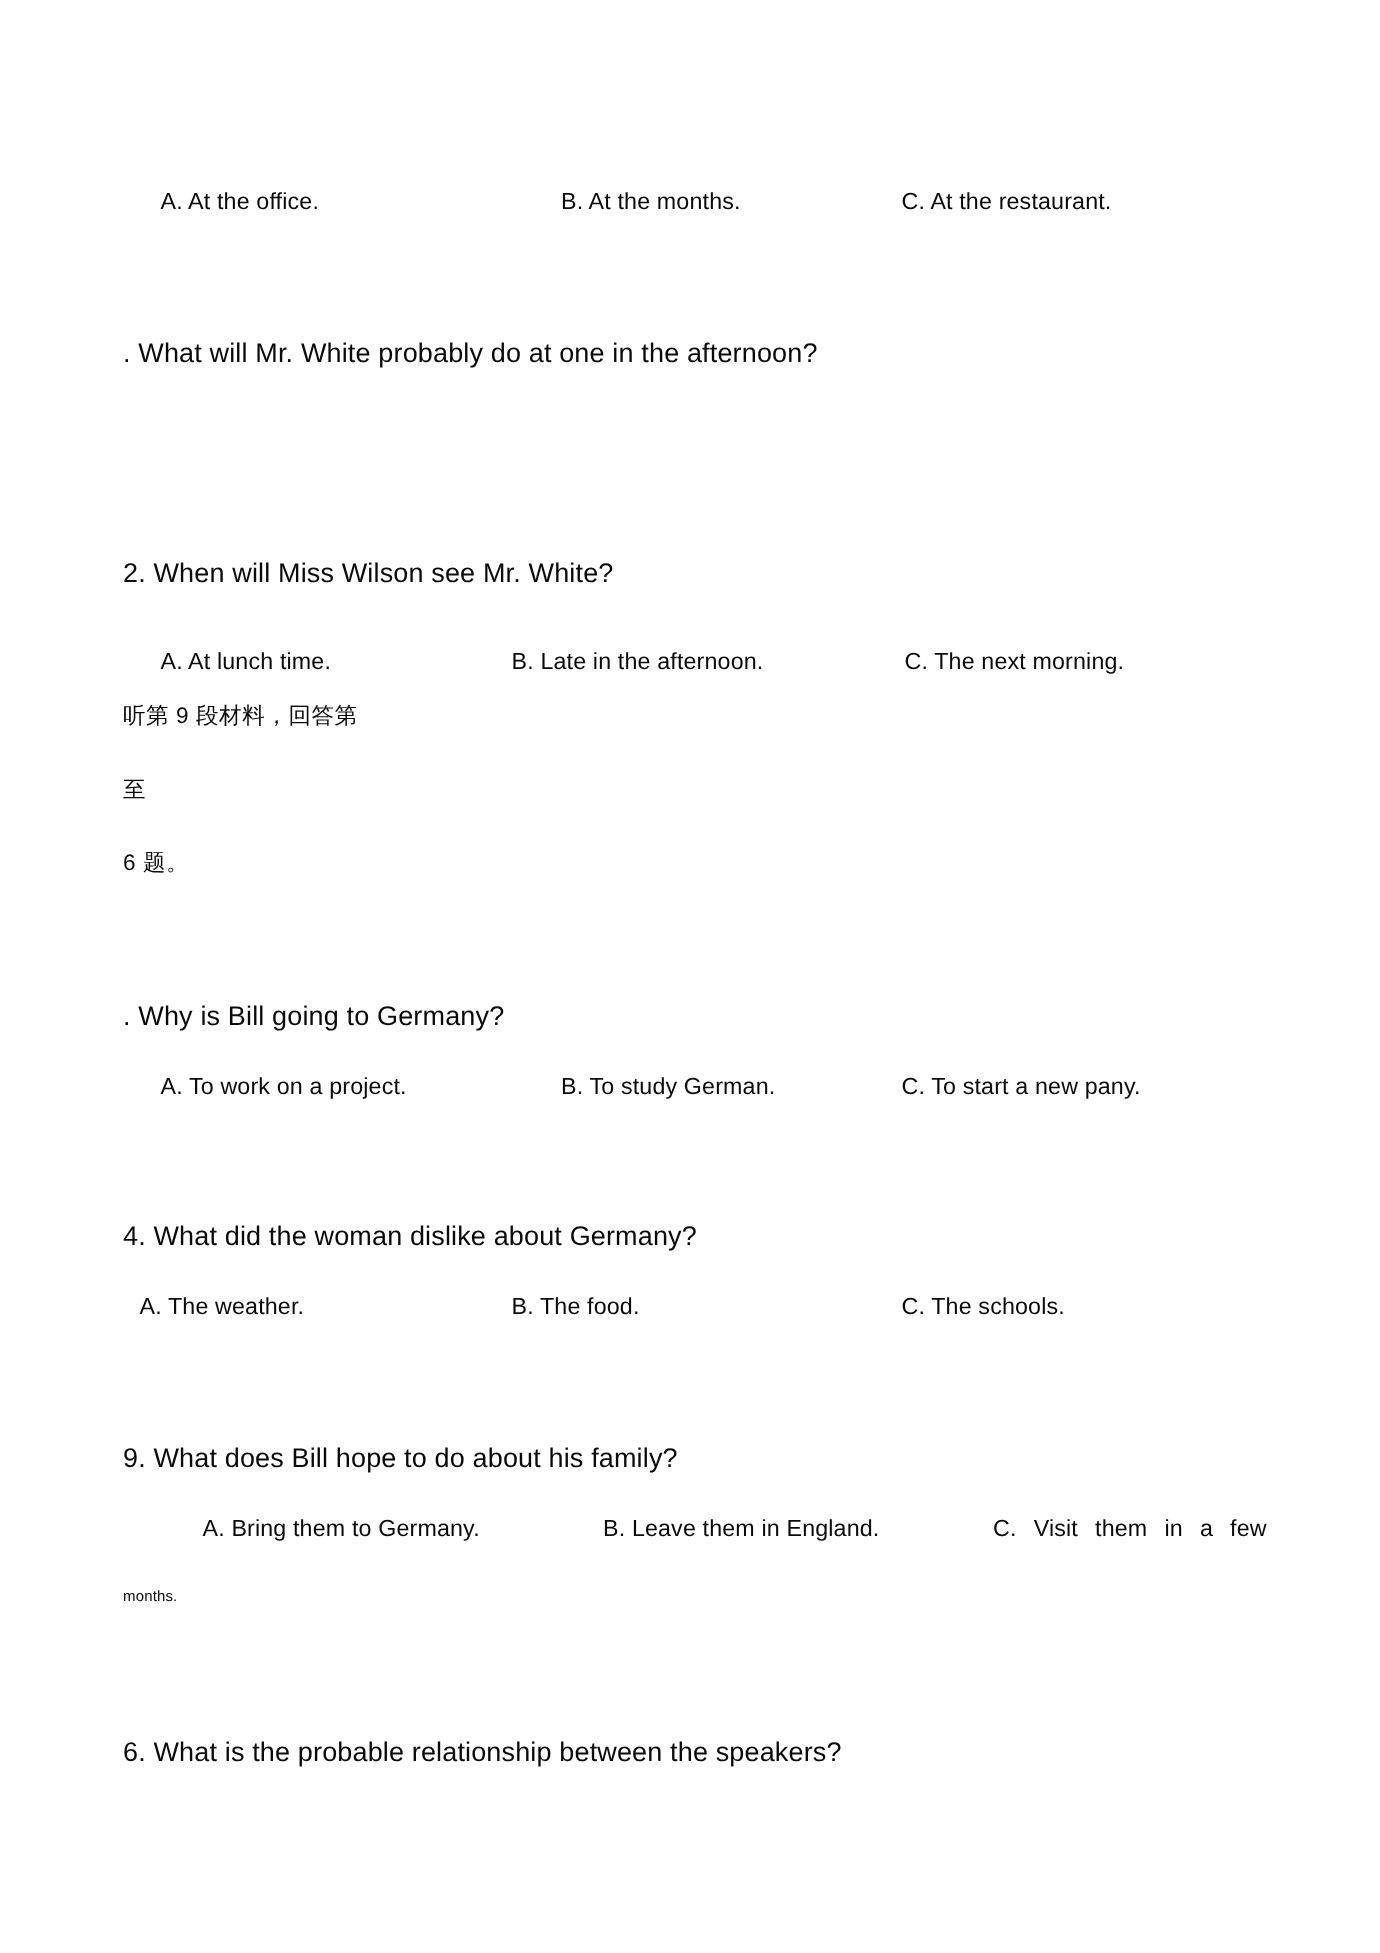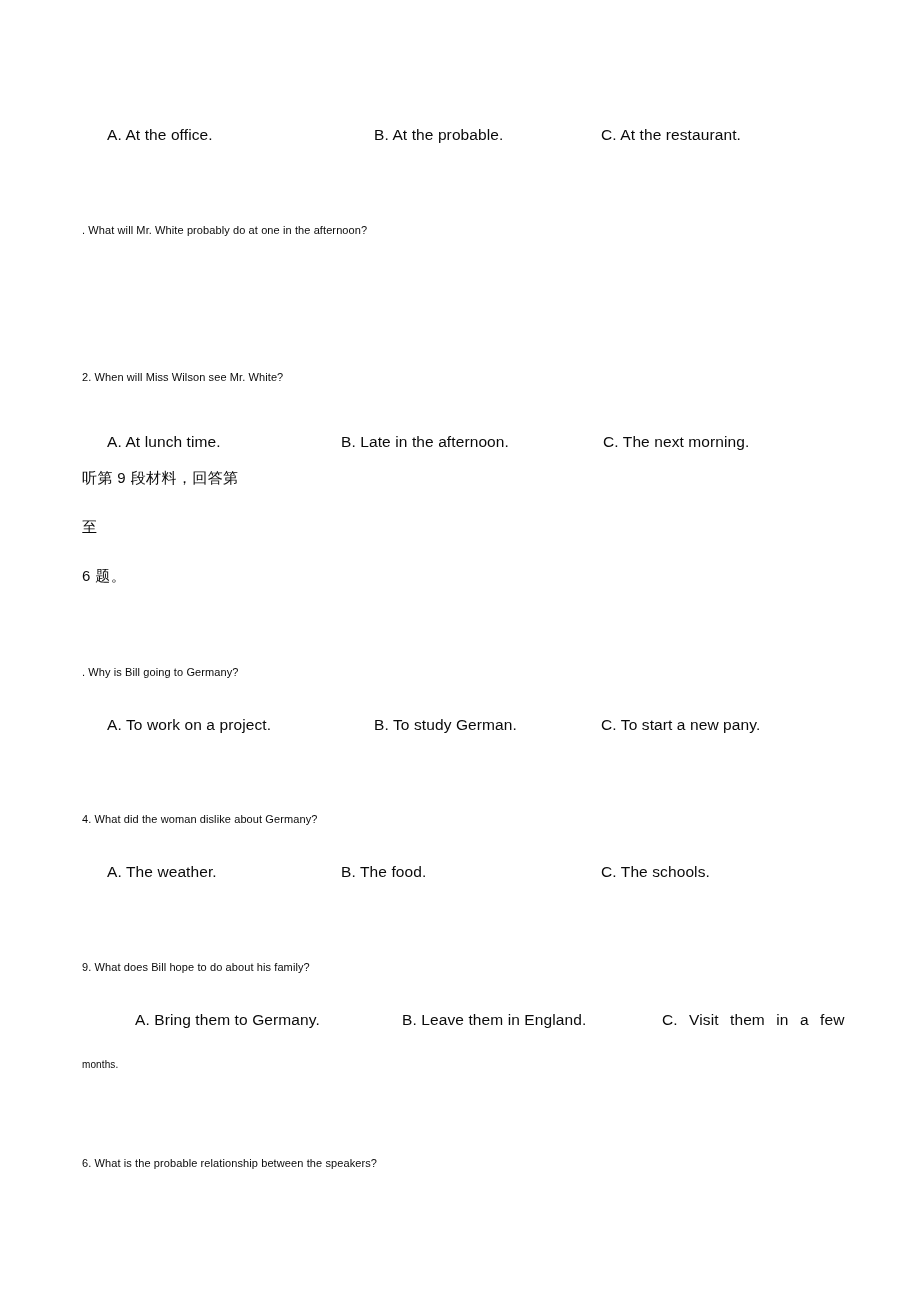--- a/index.html
+++ b/index.html
@@ -23,21 +23,21 @@
   .ln {
     position: absolute;
     font-size: 15.5px;
     line-height: 1.25;
     color: #0a0a0a;
     white-space: pre;
     letter-spacing: 0.1px;
   }
   .qline {
     left: 82px;
-    font-size: 11px;
+    font-size: 18px;
   }
   .cn {
     left: 82px;
     font-size: 15px;
     letter-spacing: 0.4px;
   }
   .optrow {
     position: absolute;
     left: 0;
     width: 920px;
@@ -60,21 +60,21 @@
     font-size: 10px;
   }
 </style>
 </head>
 <body>
 
 <div class="page">
 
   <div class="optrow" style="top:125px;padding-left:16px;">
     <span class="opt" style="left:107px;">A. At the office.</span>
-    <span class="opt" style="left:374px;">B. At the probable.</span>
+    <span class="opt" style="left:374px;">B. At the months.</span>
     <span class="opt" style="left:601px;">C. At the restaurant.</span>
   </div>
 
   <div class="ln qline" style="top:224px;">. What will Mr. White probably do at one in the afternoon?</div>
 
   <div class="ln qline" style="top:371px;">2. When will Miss Wilson see Mr. White?</div>
   <div class="optrow" style="top:432px;">
     <span class="opt" style="left:107px;">A. At lunch time.</span>
     <span class="opt" style="left:341px;">B. Late in the afternoon.</span>
     <span class="opt" style="left:603px;">C. The next morning.</span>
@@ -86,21 +86,21 @@
 
   <div class="ln qline" style="top:666px;">. Why is Bill going to Germany?</div>
   <div class="optrow" style="top:715px;text-align:center;">
     <span class="opt" style="left:107px;">A. To work on a project.</span>
     <span class="opt" style="left:374px;">B. To study German.</span>
     <span class="opt" style="left:601px;">C. To start a new pany.</span>
   </div>
 
   <div class="ln qline" style="top:813px;">4. What did the woman dislike about Germany?</div>
   <div class="optrow" style="top:862px;">
-    <span class="opt" style="left:107px;text-align:right;">A. The weather.</span>
+    <span class="opt" style="left:93px;text-align:right;">A. The weather.</span>
     <span class="opt" style="left:341px;">B. The food.</span>
     <span class="opt" style="left:601px;">C. The schools.</span>
   </div>
 
   <div class="ln qline" style="top:961px;">9. What does Bill hope to do about his family?</div>
   <div class="optrow" style="top:1010px;margin-left:28px;">
     <span class="opt" style="left:107px;">A. Bring them to Germany.</span>
     <span class="opt" style="left:374px;">B. Leave them in England.</span>
     <span class="opt opt-spread" style="left:634px;">C. Visit them in a few</span>
   </div>

